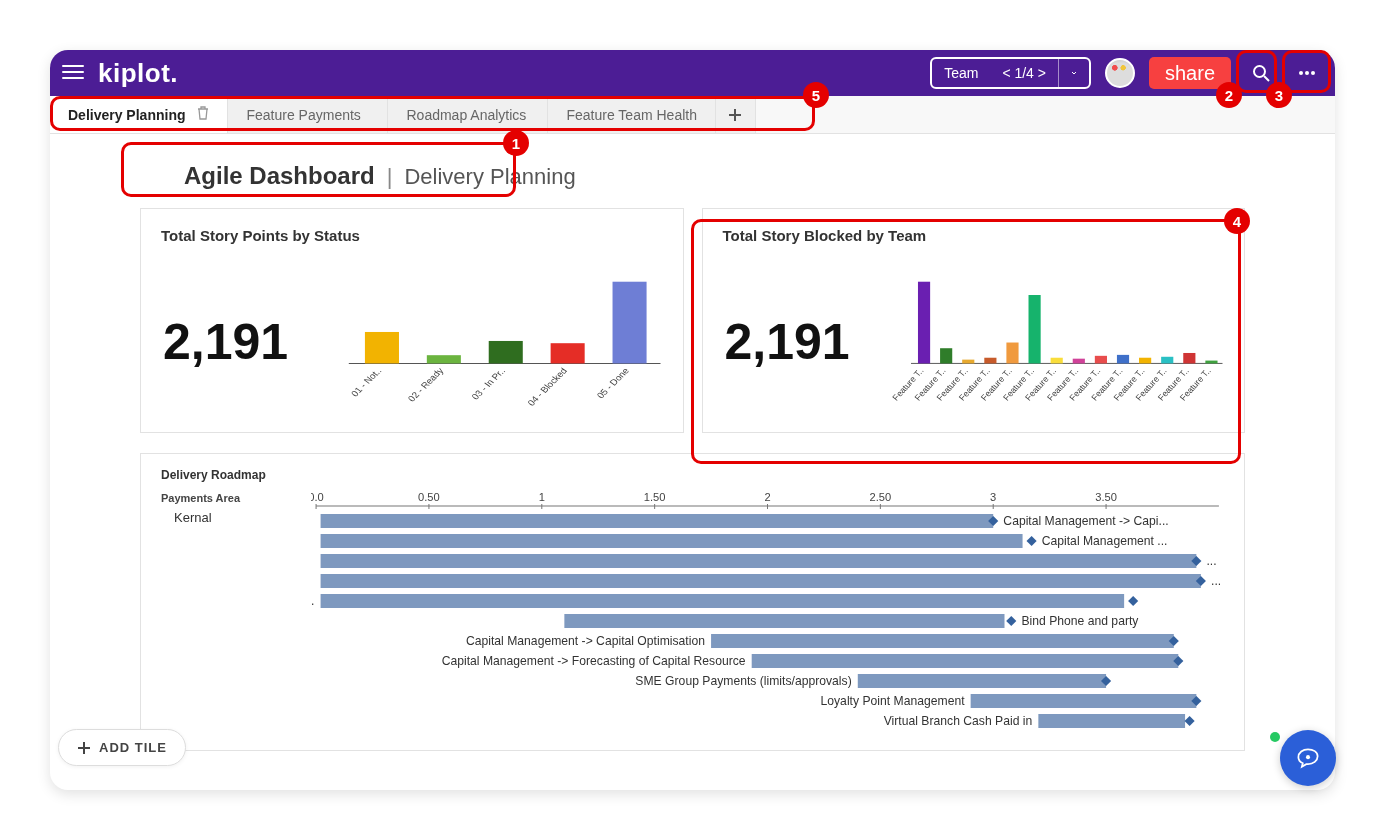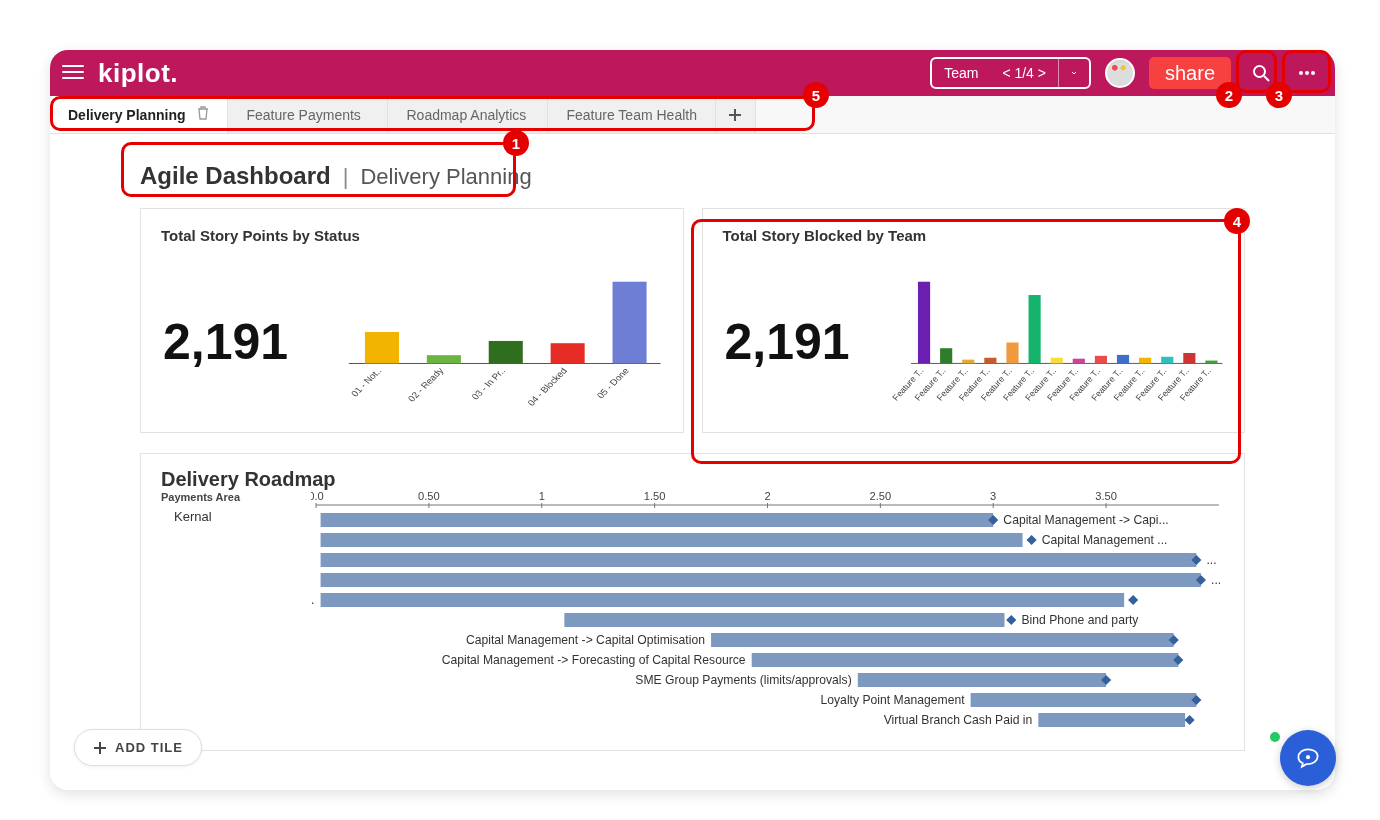--- a/index.html
+++ b/index.html
@@ -22,21 +22,21 @@
     background: #fff;
     border-radius: 18px;
     box-shadow: 0 4px 14px rgba(0,0,0,0.12);
     overflow: hidden;
     display: flex;
     flex-direction: column;
   }
   
   .topbar {
     height: 46px;
-    background: #be185d;
+    background: #4c1d95;
     display: flex;
     align-items: center;
     padding: 0 12px;
     gap: 14px;
   }
   .hamburger { width: 22px; height: 16px; cursor: pointer; }
   .hamburger div { height: 2px; background: #fff; margin-bottom: 4px; border-radius:1px;}
   .logo {
     color: #fff;
     font-weight: 700;
@@ -120,21 +120,21 @@
     overflow: hidden;
     position:relative;
     padding: 0;
   }
   .page-title {
     display: flex;
     align-items: baseline;
     gap: 12px;
     padding: 28px 0 18px 90px;
   }
-  .page-title h1 { font-size: 24px; font-weight: 700; }
+  .page-title h1 { font-size: 24px; font-weight: 700; margin-left: 44px; }
   .page-title .sep { color: #888; font-size: 22px; }
   .page-title .sub { color: #555; font-size: 22px; font-weight:400;}
   .charts-row {
     display: flex;
     gap: 18px;
     padding: 0 90px 8px 90px;
   }
   .card {
     flex:1;
     border: 1px solid #e2e2e2;
@@ -160,36 +160,36 @@
   
   
   .roadmap-card {
     margin: 12px 90px 0 90px;
     border: 1px solid #e2e2e2;
     padding: 14px 20px 0 20px;
     font-size: 13px;
     height: 298px;
     overflow: hidden;
   }
-  .roadmap-card h3 { font-size: 20px; font-weight:700; }
+  .roadmap-card h3 { font-size: 12px; font-weight:700; margin-bottom: 10px;}
   .roadmap-body { display:flex; height: 250px;}
   .roadmap-left { width: 150px; }
   .roadmap-left .hdr { font-size: 11px; font-weight: 600; color:#444; margin-bottom: 6px;}
   .roadmap-left .group { font-size: 13px; color:#333;margin-left:13px;}
   .roadmap-right { flex:1; position:relative; }
   .gantt-bar { fill: #7e99bf; }
   .gantt-marker { fill: #34619d; }
   .gantt-label { font-size: 12px; fill: #333; }
   .gantt-label.left { text-anchor: end; }
   .axis-tick { font-size: 11px; fill: #444;}
   .axis-line { stroke: #777; stroke-width: 1; }
   
   .add-tile-btn {
     position: absolute;
-    left: 24px;
+    left: 8px;
     bottom: 24px;
     background: #fff;
     border: 1px solid #ddd;
     border-radius: 20px;
     padding: 10px 18px;
     font-size: 13px;
     font-weight: 600;
     letter-spacing: 1px;
     color: #444;
     cursor:pointer;

